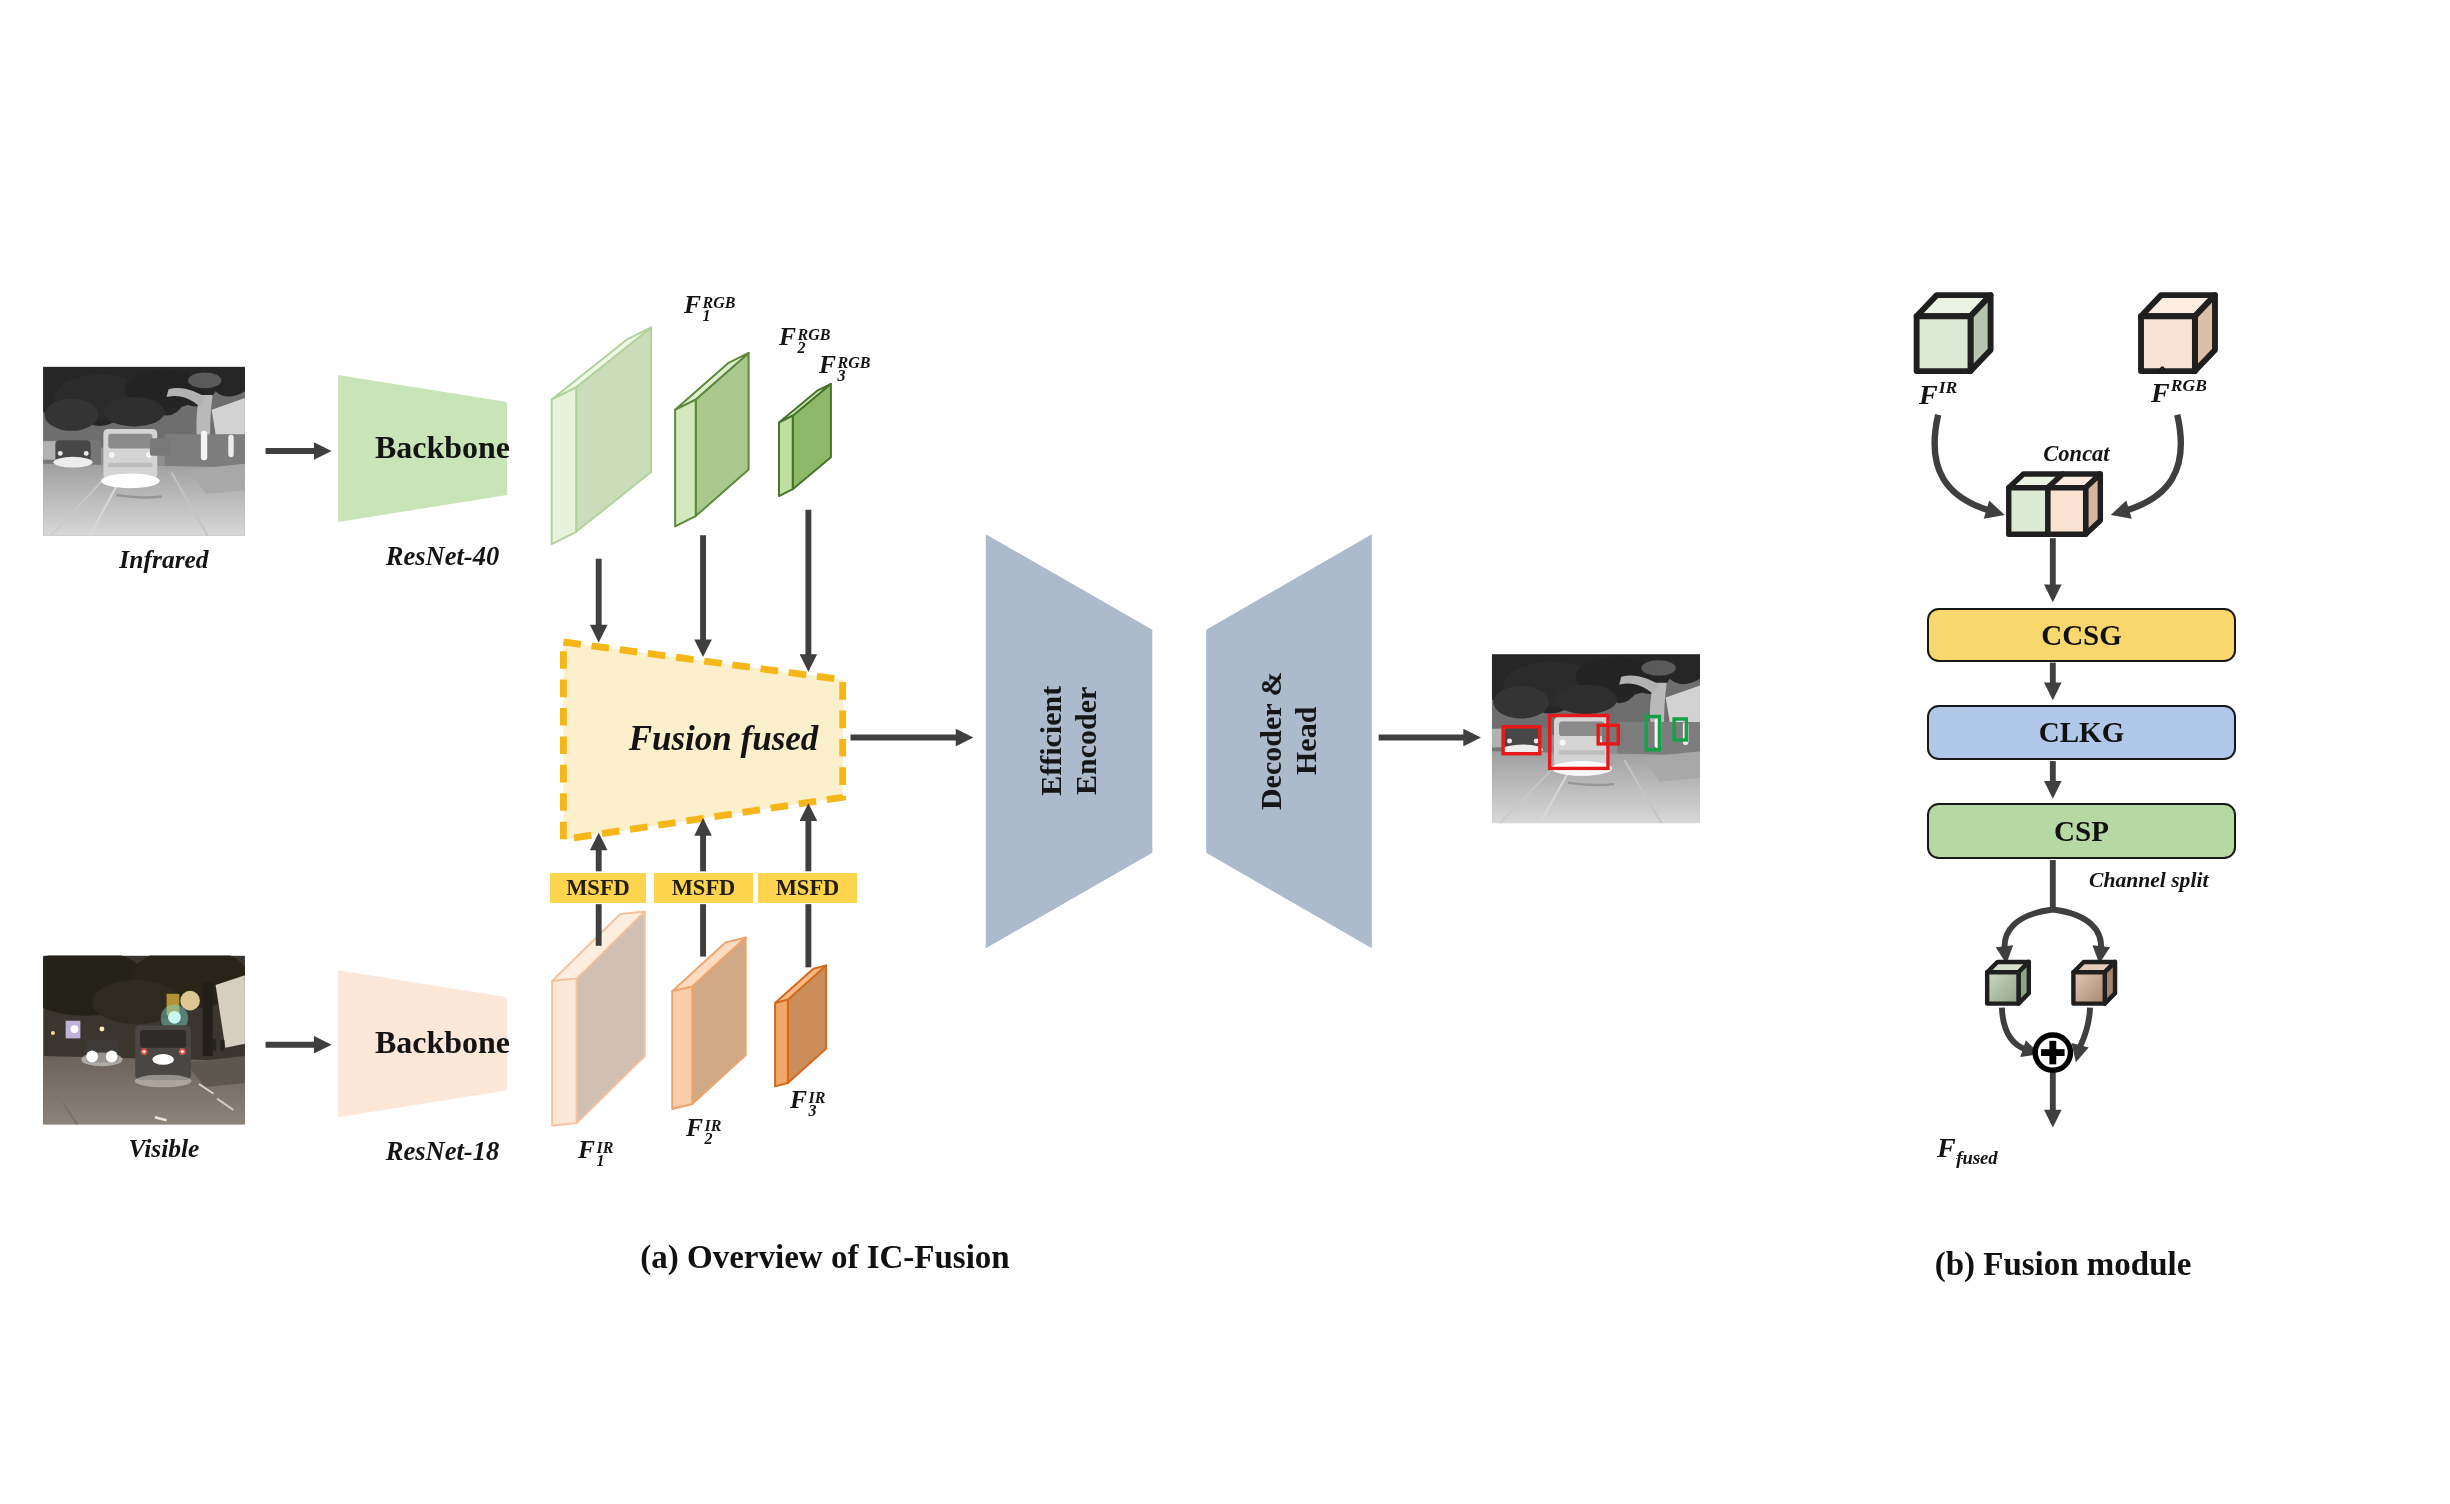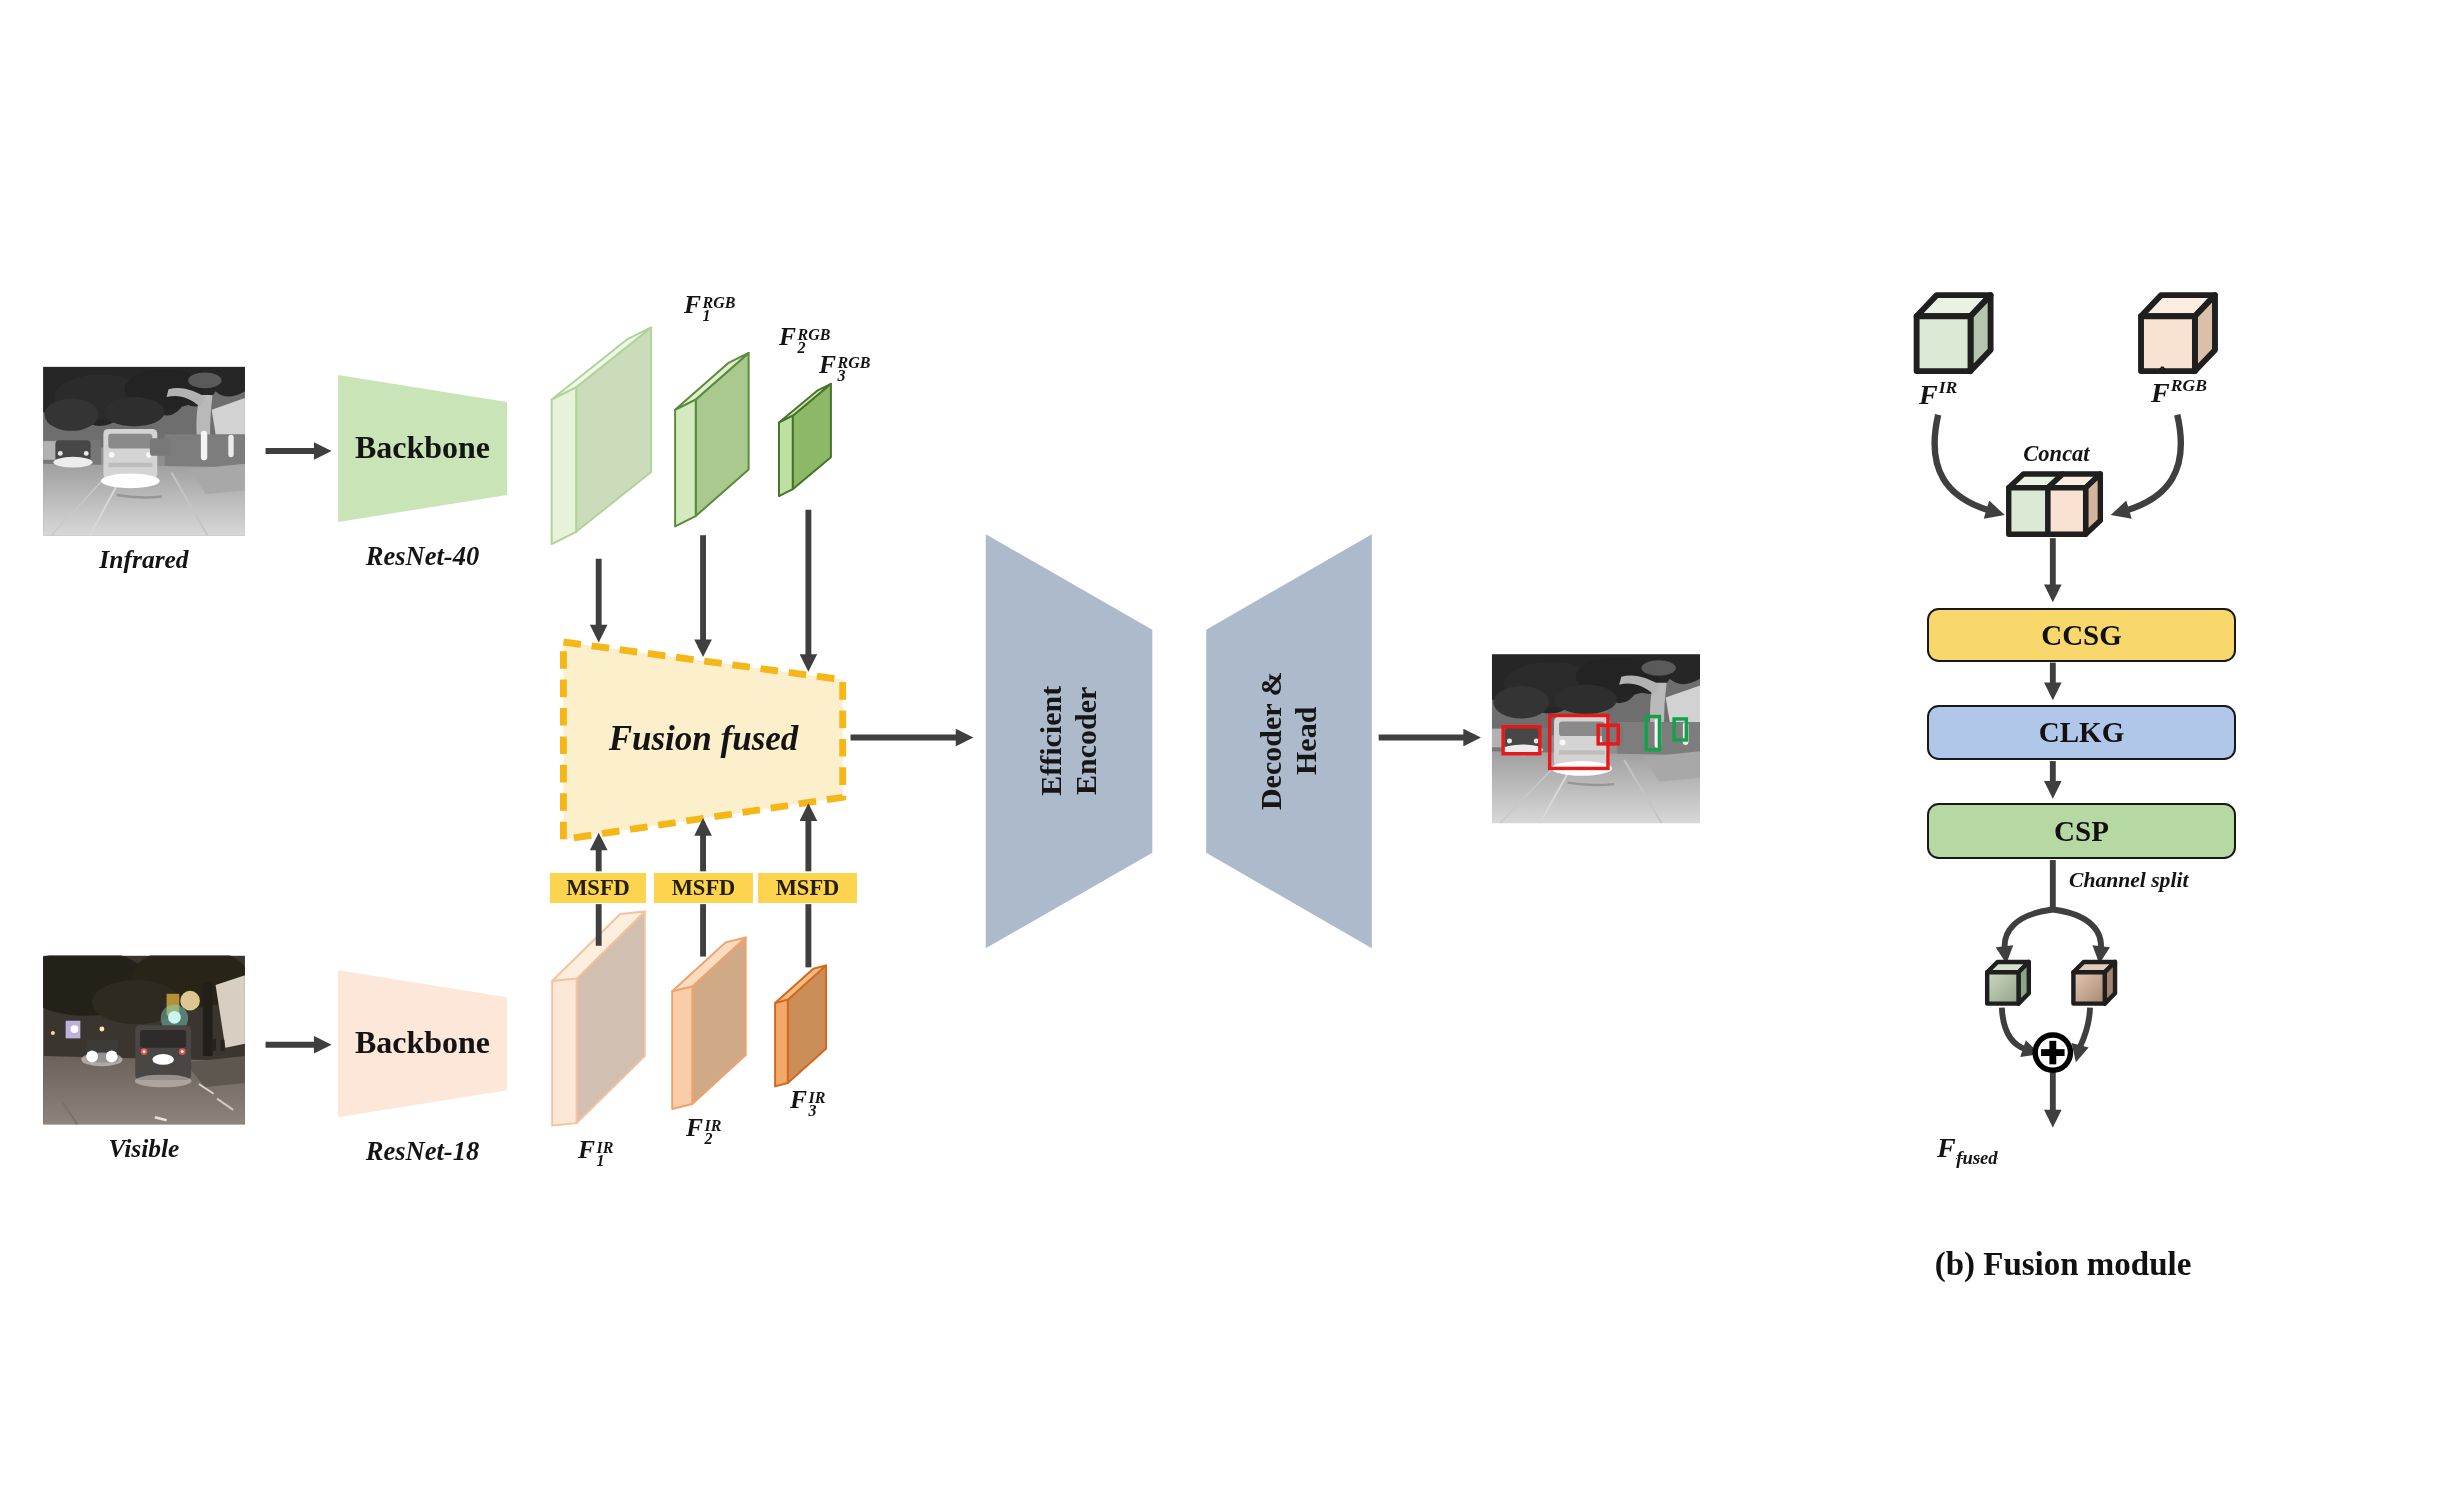--- a/index.html
+++ b/index.html
@@ -1,19 +1,19 @@
 <!DOCTYPE html>
 <html style="font-size:7.8px"><head>
 <meta charset="utf-8">
 <style>
   html,body{margin:0;padding:0;background:#ffffff;}
   .canvas{position:relative;width:2604px;height:1505px;background:#ffffff;overflow:hidden;
           font-family:"Liberation Serif","DejaVu Serif",serif;color:#141414;}
   .gfx{position:absolute;left:0;top:0;width:2604px;height:1505px;}
-  .slabel{position:absolute;font-weight:700;text-align:center;color:#141414;white-space:nowrap;}
+  .slabel{position:absolute;font-weight:700;text-align:center;color:#141414;white-space:nowrap;margin-left:20px;}
   .it{font-style:italic;}
   .caption{position:absolute;font-weight:700;font-size:33px;color:#111111;text-align:center;white-space:nowrap;}
   .msfdbox{position:absolute;height:30px;background:#fdd44e;display:flex;align-items:center;justify-content:center;
            font-weight:700;font-size:22.5px;color:#231e0e;}
   .pill{position:absolute;width:309px;border:2.5px solid #181818;border-radius:11.8px;box-sizing:border-box;
         display:flex;align-items:center;justify-content:center;font-weight:700;font-size:29px;color:#111111;}
   .pill.ccsg{background:#f8d76d;}
   .pill.clkg{background:#b1c7e9;}
   .pill.csp{background:#b6d8a2;}
   .vwrap{position:absolute;width:294px;height:216px;display:flex;align-items:center;justify-content:center;}
@@ -301,20 +301,21 @@
       <div>Encoder</div>
     </div>
   </div>
   <div class="vwrap" style="left:1142px;top:633px;">
     <div class="vtext">
       <div>Decoder &amp;</div>
       <div>Head</div>
     </div>
   </div>
 
+  <div class="caption" style="left:580px;top:1239px;width:490px;">(a) Overview of IC-Fusion</div>
 
   <div class="mlabel lg" style="left:1919px;top:377px;">
     <span class="mbase">F</span><span class="msuponly">IR</span>
   </div>
   <div class="mlabel lg" style="left:2151px;top:375px;">
     <span class="mbase"><span>F</span><span class="mhat">ˆ</span></span><span class="msuponly">RGB</span>
   </div>
   <div class="slabel it" style="left:1993px;top:441px;width:127px;font-size:22.5px;font-family:Liberation Serif, serif;">Concat</div>
 
   <div class="pill ccsg" style="left:1927px;top:608px;height:54px;">CCSG</div>

